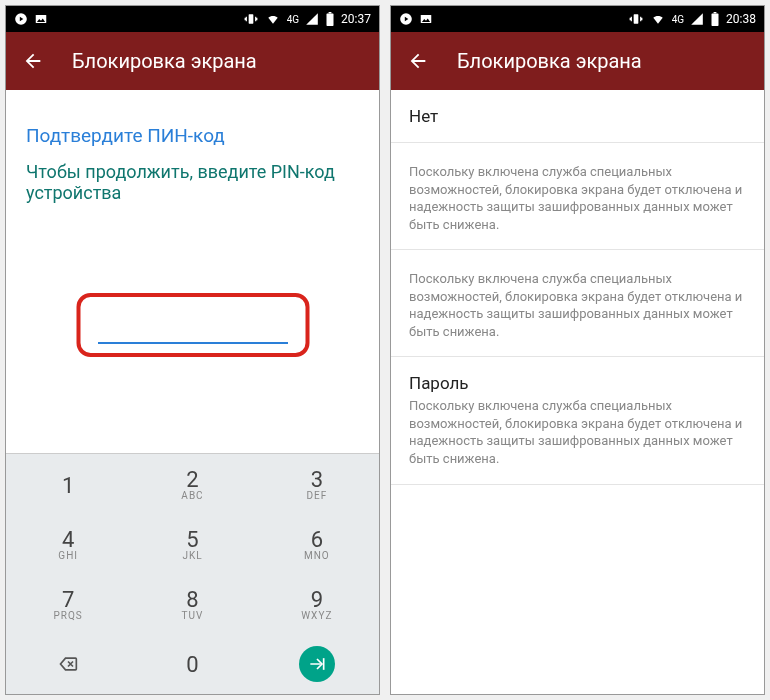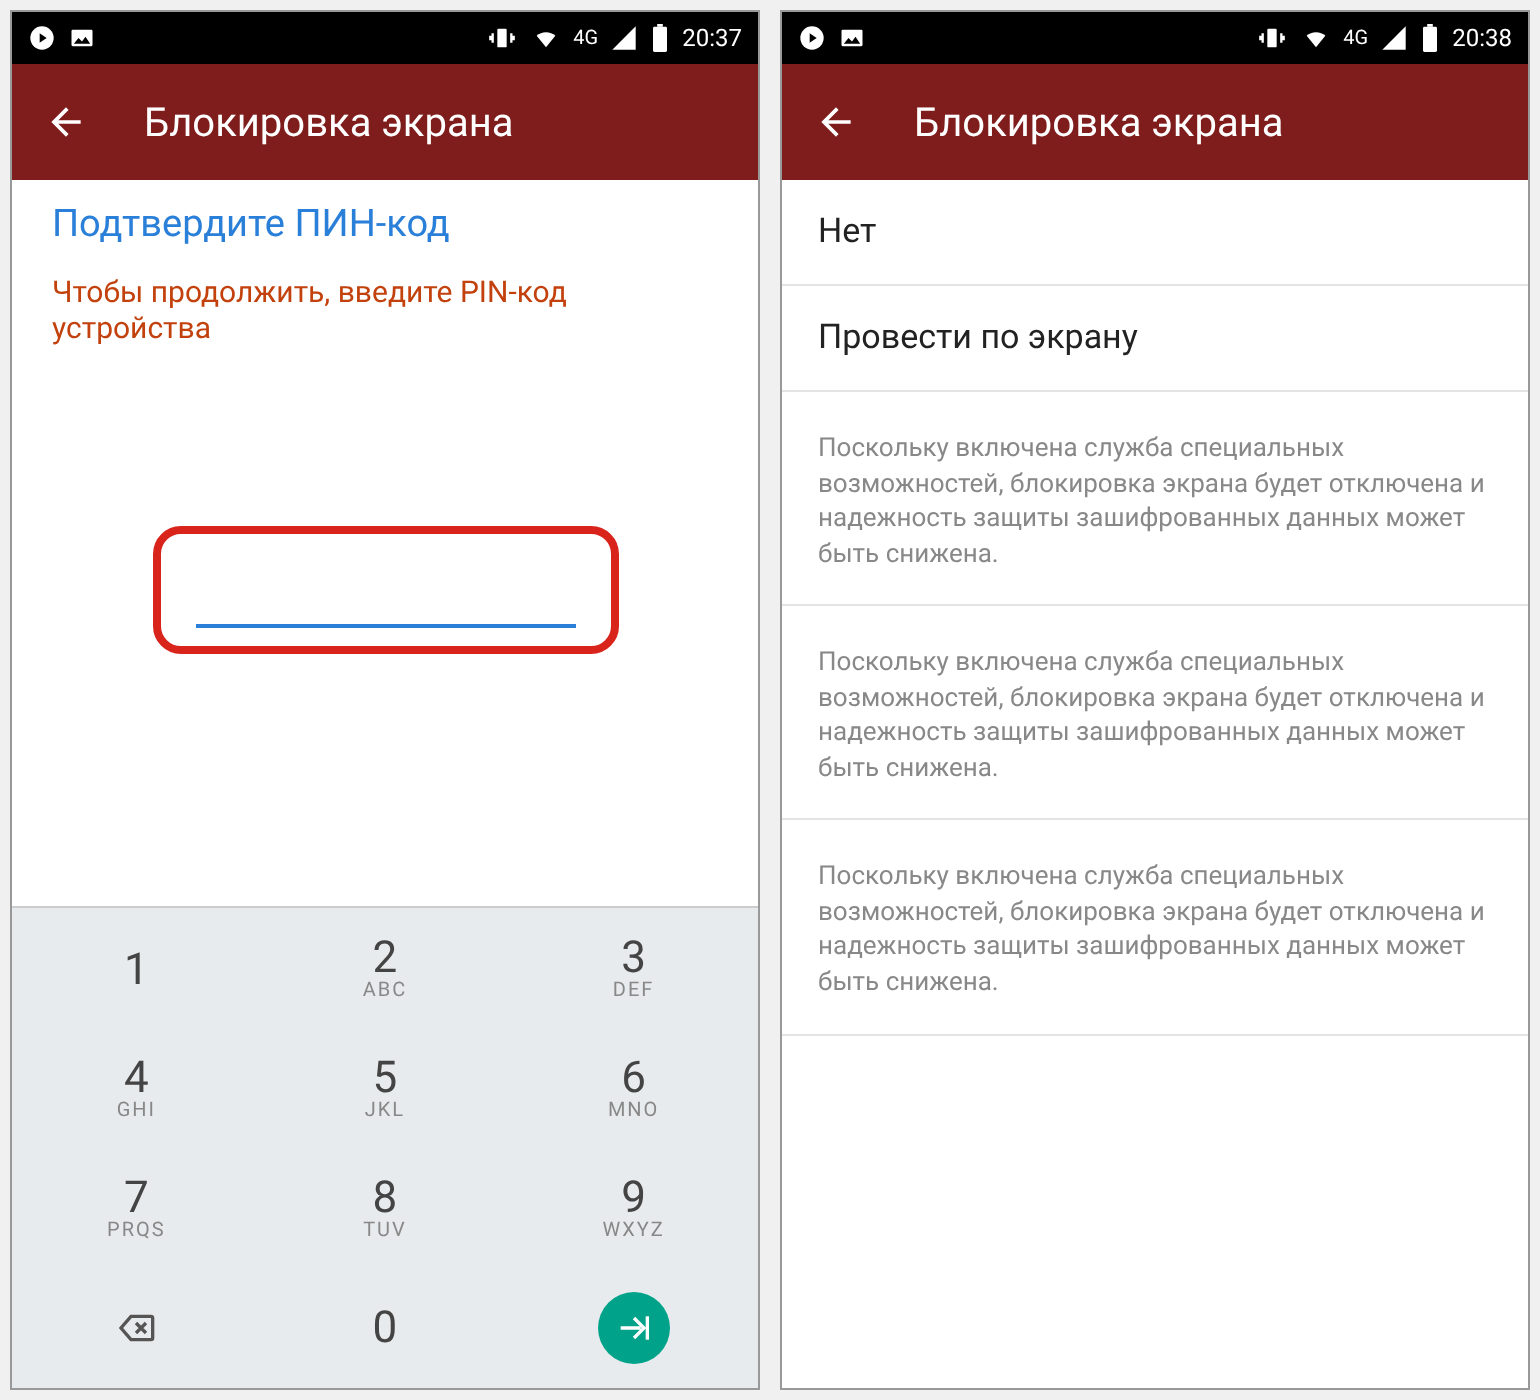--- a/index.html
+++ b/index.html
@@ -59,30 +59,30 @@
 }
 .back-arrow svg { display: block; }
 .content {
   flex: 1;
   background: #fff;
   overflow: hidden;
   display: flex;
   flex-direction: column;
 }
 .left-content {
-  padding: 10px 20px 0 20px;
+  padding: 34px 20px 0 20px;
 }
 .pin-title {
   color: #2a7fd8;
   font-size: 19px;
   margin-bottom: 14px;
 }
 .pin-sub {
-  color: #c2410c;
-  font-size: 15px;
+  color: #0f766e;
+  font-size: 18px;
 }
 .pin-input-wrap {
   position: relative;
   margin-top: 110px;
   display: flex;
   justify-content: center;
 }
 .pin-input {
   width: 190px;
   border: none;
@@ -336,25 +336,23 @@
           <path d="M20 11H7.8l5.6-5.6L12 4l-8 8 8 8 1.4-1.4L7.8 13H20z"></path>
         </svg>
       </span>
     <span class="appbar-title">Блокировка экрана</span>
   </div>
   <div class="content">
     <div class="list-item">
       <div class="list-item-title">Нет</div>
     </div>
     <div class="list-item">
-      <div class="list-item-title">Провести по экрану</div>
+      <div class="list-item-sub">Поскольку включена служба специальных возможностей, блокировка экрана будет отключена и надежность защиты зашифрованных данных может быть снижена.</div>
     </div>
     <div class="list-item">
       <div class="list-item-sub">Поскольку включена служба специальных возможностей, блокировка экрана будет отключена и надежность защиты зашифрованных данных может быть снижена.</div>
     </div>
     <div class="list-item">
-      <div class="list-item-sub">Поскольку включена служба специальных возможностей, блокировка экрана будет отключена и надежность защиты зашифрованных данных может быть снижена.</div>
-    </div>
-    <div class="list-item">
+      <div class="list-item-title">Пароль</div>
       <div class="list-item-sub">Поскольку включена служба специальных возможностей, блокировка экрана будет отключена и надежность защиты зашифрованных данных может быть снижена.</div>
     </div>
   </div>
 </div>
 
 </body></html>

